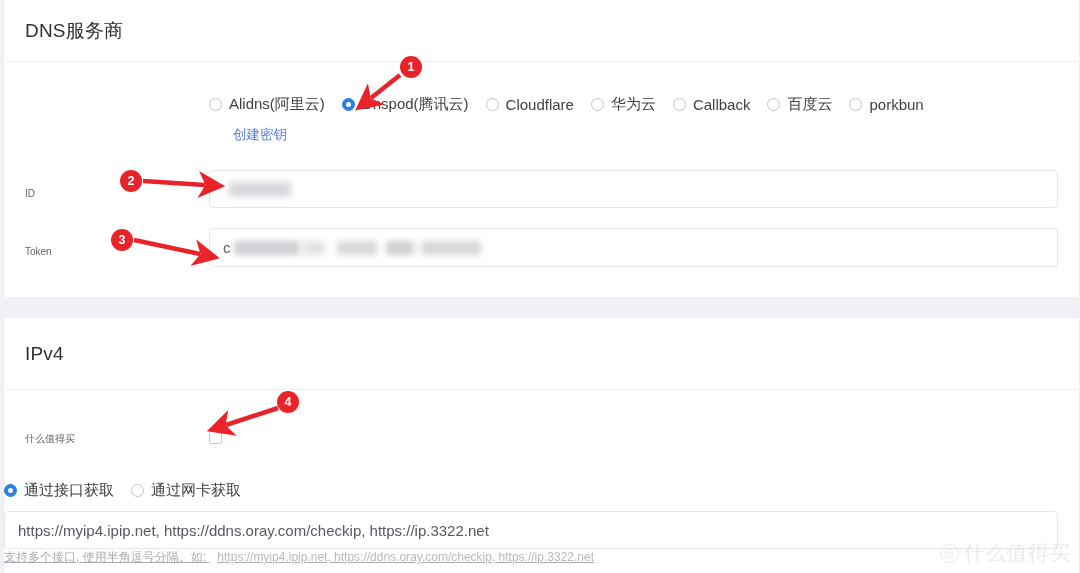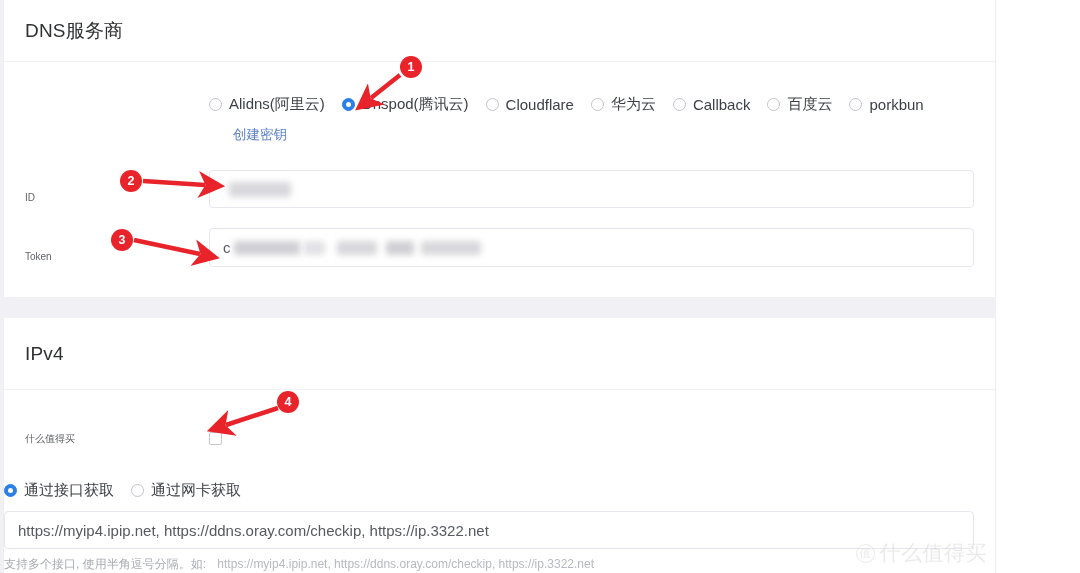--- a/index.html
+++ b/index.html
@@ -5,21 +5,21 @@
   * { box-sizing: border-box; }
   html, body {
     margin: 0; padding: 0;
     width: 1080px; height: 573px;
     background: #ffffff;
     font-family: "Liberation Sans", "DejaVu Sans", sans-serif;
     overflow: hidden;
   }
   #root {
     position: relative;
-    width: 996px;
+    width: 1080px;
     height: 573px;
     background: #f0f0f5;
   }
 
   
   .card {
     position: absolute;
     left: 3px;
     right: 0;
     background: #ffffff;
@@ -42,21 +42,21 @@
     font-size: 19px;
     color: #303133;
     letter-spacing: .2px;
   }
 
   
   .form-row {
     position: absolute;
     left: 0; right: 0;
     display: flex;
-    align-items: flex-end;
+    align-items: center;
   }
   .form-label {
     width: 205px;
     padding-left: 21px;
     font-size: 10px;
     color: #606266;
     line-height: 20px;
     flex: 0 0 205px;
   }
   .form-control { flex: 1 1 auto; padding-right: 21px; }
@@ -142,23 +142,23 @@
     border: 1px solid #c4c6cc;
     border-radius: 2px;
     background: #fff;
     display: inline-block;
     cursor: pointer;
   }
 
   .help-text {
     font-size: 12px;
     color: #a8abb2;
-    margin-top: 7px;
     line-height: 16px;
     white-space: nowrap;
+    text-decoration: underline;
   }
   .help-text .mono-part { color: #b6b9bf; }
 
   
   .anno-layer {
     position: absolute;
     left: 0; top: 0;
     width: 1080px; height: 573px;
     pointer-events: none;
   }

